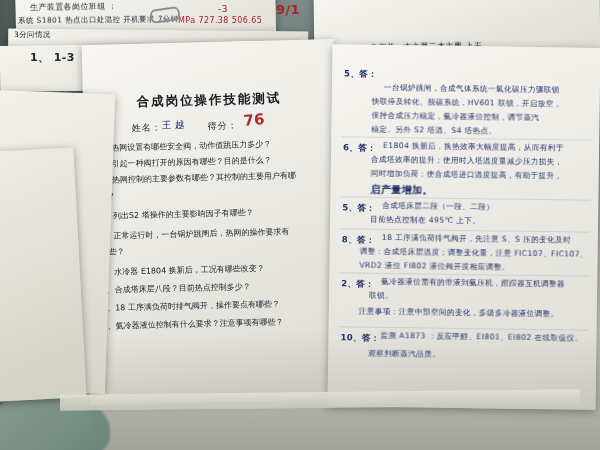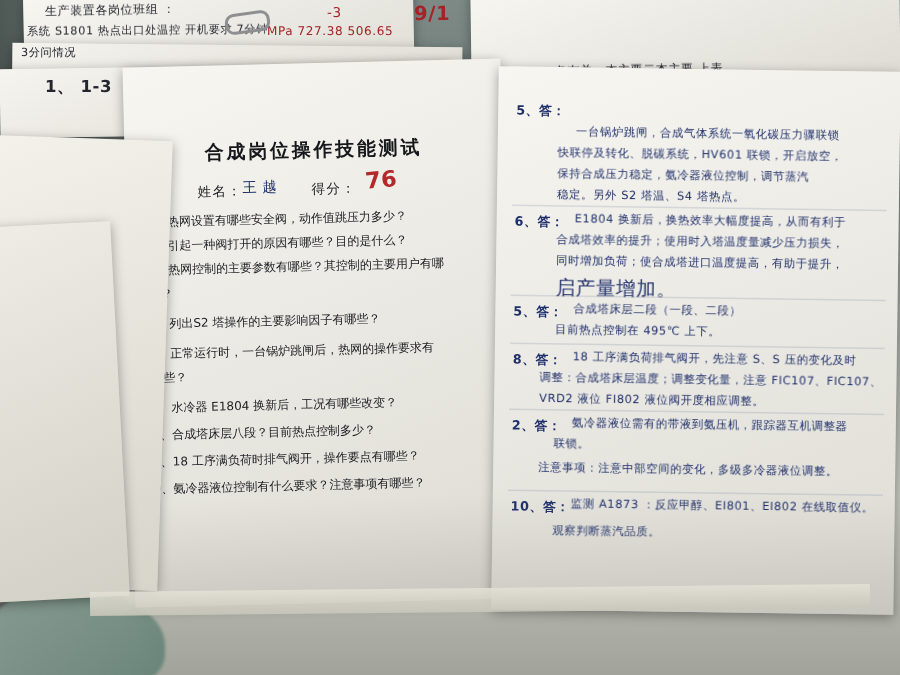--- a/index.html
+++ b/index.html
@@ -165,21 +165,21 @@
     <div class="hand ans-num" style="position:absolute; left:12px; top:24px; font-size:8.5px;">5、答：</div>
     <div class="hand blur" style="position:absolute; left:52px; top:38px; font-size:7.6px;">一台锅炉跳闸，合成气体系统一氧化碳压力骤联锁</div>
     <div class="hand blur" style="position:absolute; left:40px; top:52px; font-size:7.6px;">快联停及转化、脱碳系统，HV601 联锁，开启放空，</div>
     <div class="hand blur" style="position:absolute; left:40px; top:66px; font-size:7.6px;">保持合成压力稳定，氨冷器液位控制，调节蒸汽</div>
     <div class="hand blur" style="position:absolute; left:40px; top:80px; font-size:7.6px;">稳定。另外 S2 塔温、S4 塔热点。</div>
 
     <div class="hand ans-num" style="position:absolute; left:12px; top:98px; font-size:8.5px;">6、答：</div>
     <div class="hand blur" style="position:absolute; left:52px; top:96px; font-size:7.6px;">E1804 换新后，换热效率大幅度提高，从而有利于</div>
     <div class="hand blur" style="position:absolute; left:40px; top:110px; font-size:7.6px;">合成塔效率的提升；使用时入塔温度量减少压力损失，</div>
     <div class="hand blur" style="position:absolute; left:40px; top:124px; font-size:7.6px;">同时增加负荷；使合成塔进口温度提高，有助于提升，</div>
-    <div class="hand blur" style="position:absolute; left:40px; top:138px; font-size:13px;">启产量增加。</div>
+    <div class="hand blur" style="position:absolute; left:40px; top:138px; font-size:10px;font-weight:bold;">启产量增加。</div>
 
     <div class="hand ans-num" style="position:absolute; left:12px; top:158px; font-size:8.5px;">5、答：</div>
     <div class="hand blur" style="position:absolute; left:52px; top:156px; font-size:7.6px;">合成塔床层二段（一段、二段）</div>
     <div class="hand blur" style="position:absolute; left:40px; top:170px; font-size:7.6px;">目前热点控制在 495℃ 上下。</div>
 
     <div class="hand ans-num" style="position:absolute; left:12px; top:190px; font-size:8.5px;">8、答：</div>
     <div class="hand blur" style="position:absolute; left:52px; top:188px; font-size:7.6px;">18 工序满负荷排气阀开，先注意 S、S 压的变化及时</div>
     <div class="hand blur" style="position:absolute; left:30px; top:202px; font-size:7.6px;">调整：合成塔床层温度；调整变化量，注意 FIC107、FIC107、</div>
     <div class="hand blur" style="position:absolute; left:30px; top:216px; font-size:7.6px;">VRD2 液位 FI802 液位阀开度相应调整。</div>
 

